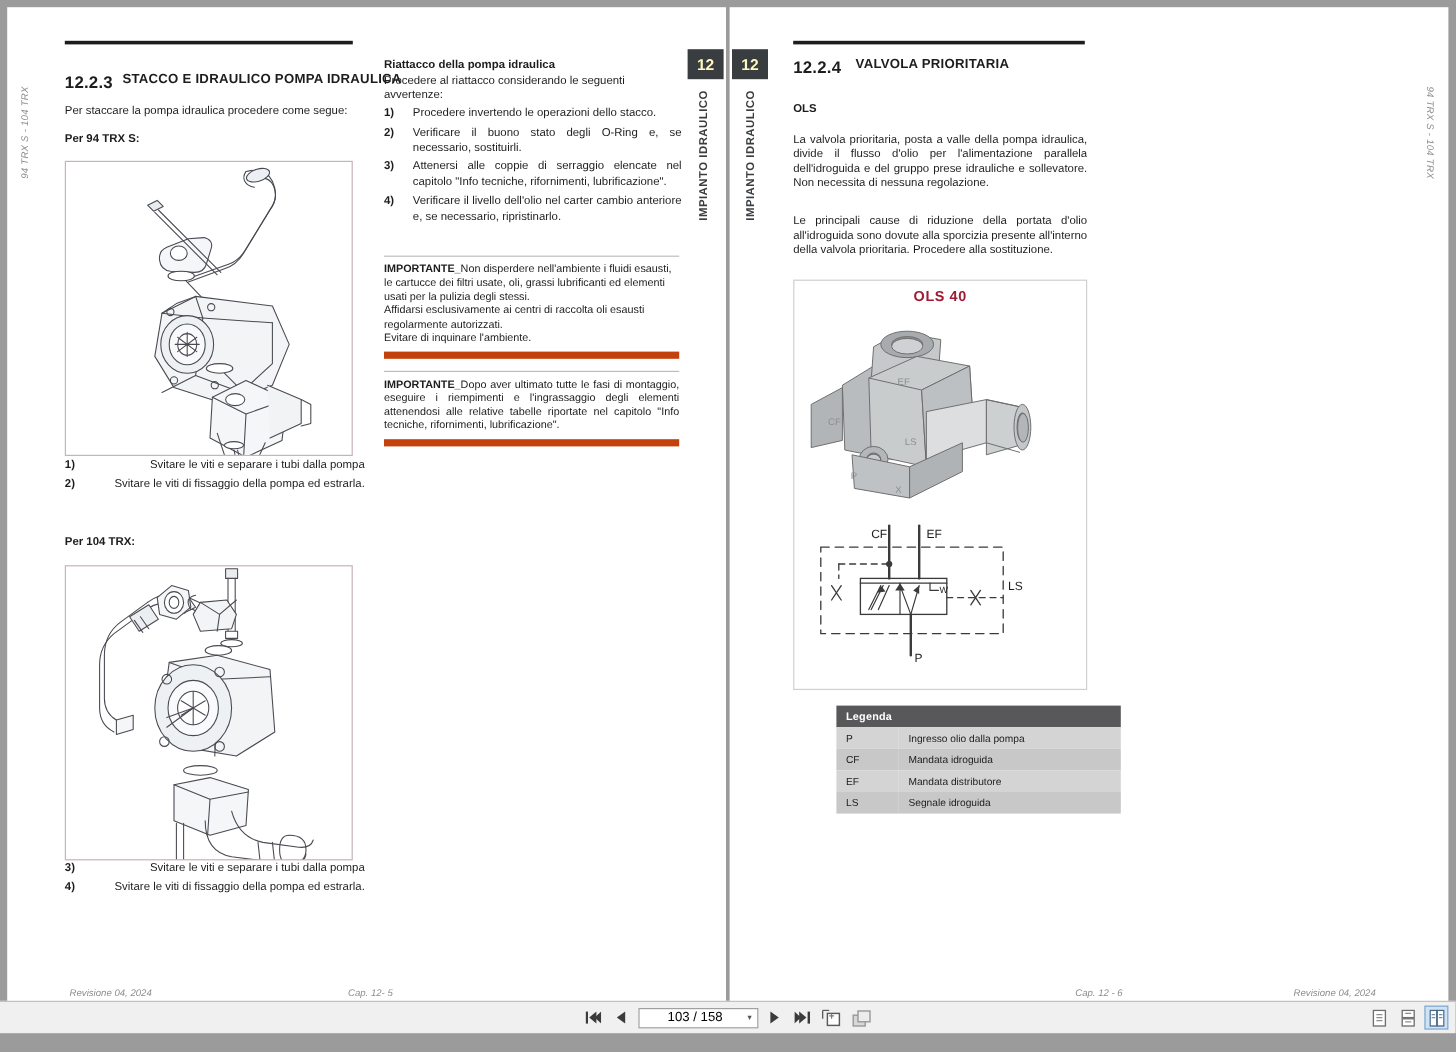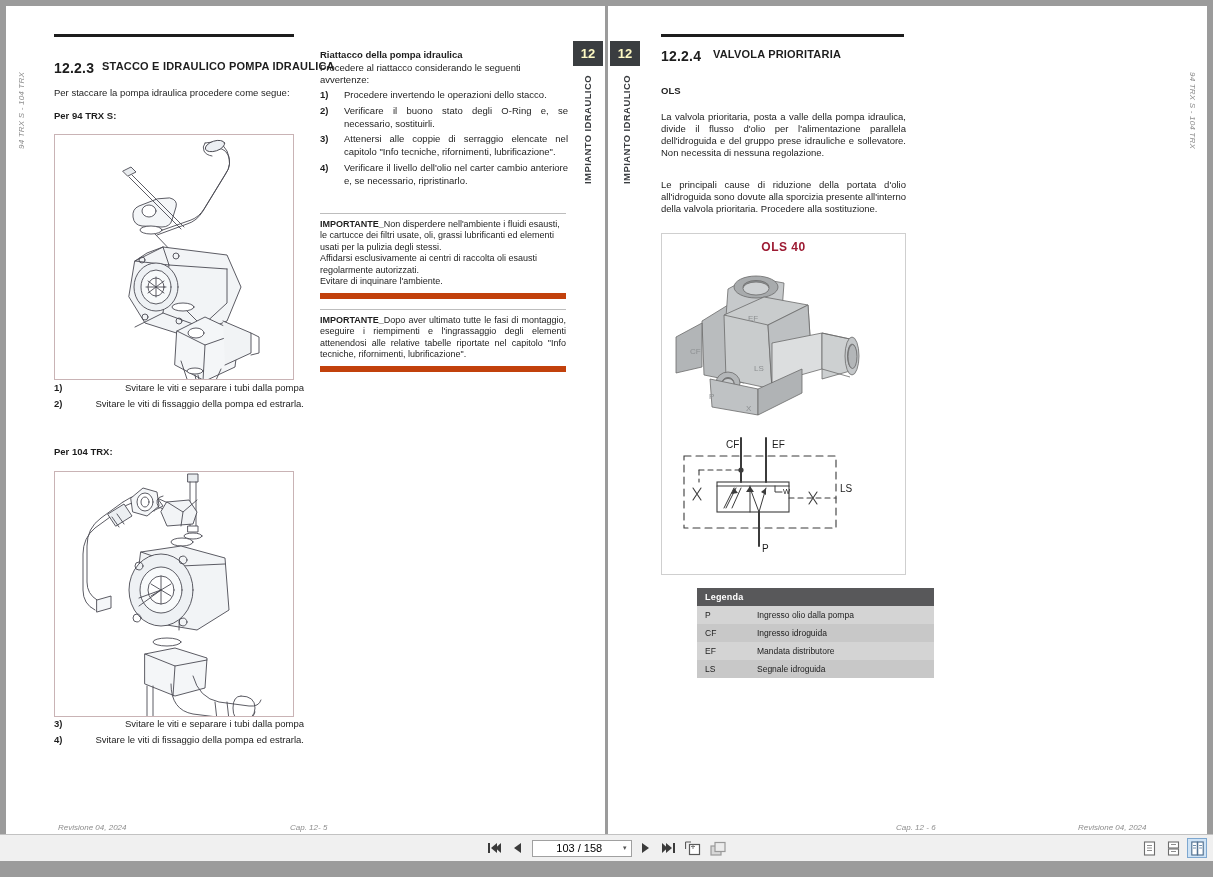--- a/index.html
+++ b/index.html
@@ -456,21 +456,21 @@
         <tbody>
             <tr>
           <td class="hdr" colspan="2">Legenda</td>
         </tr>
         <tr>
           <td class="c1">P</td>
           <td class="c2">Ingresso olio dalla pompa</td>
         </tr>
         <tr class="alt">
           <td class="c1">CF</td>
-          <td class="c2">Ingresso idroguida</td>
+          <td class="c2">Mandata idroguida</td>
         </tr>
         <tr>
           <td class="c1">EF</td>
           <td class="c2">Mandata distributore</td>
         </tr>
         <tr class="alt">
           <td class="c1">LS</td>
           <td class="c2">Segnale idroguida</td>
         </tr>
       </tbody>

